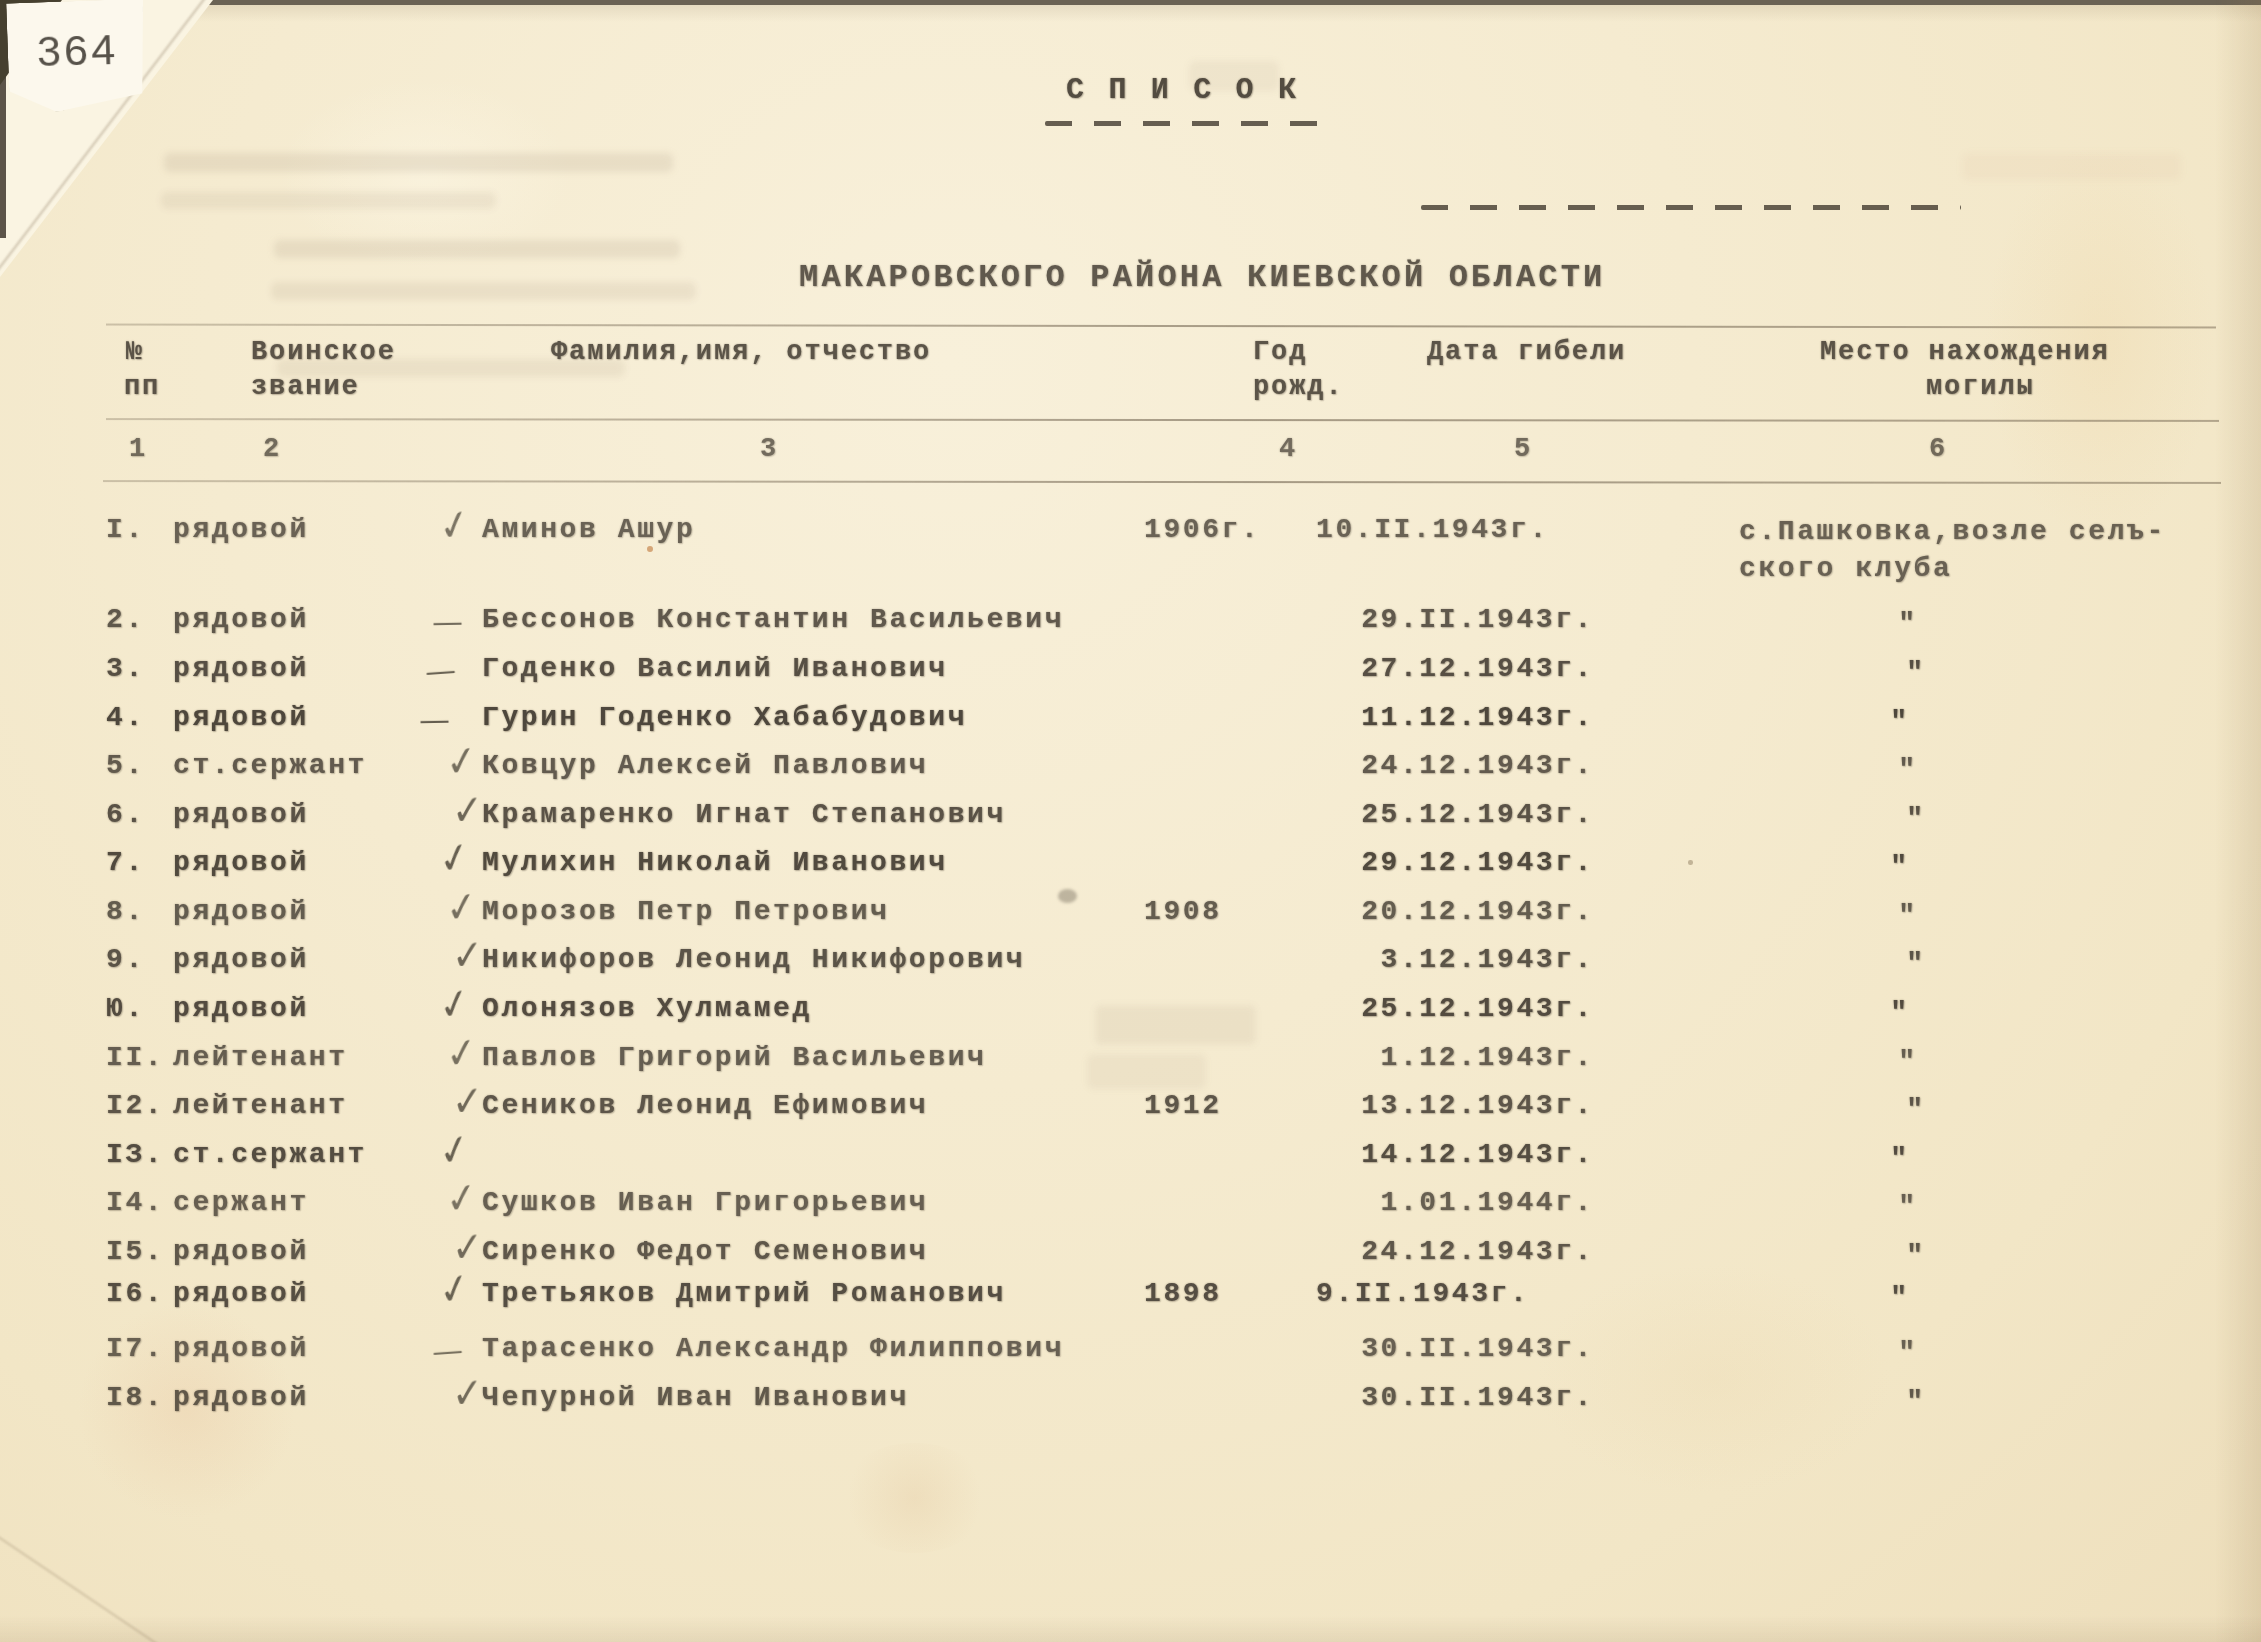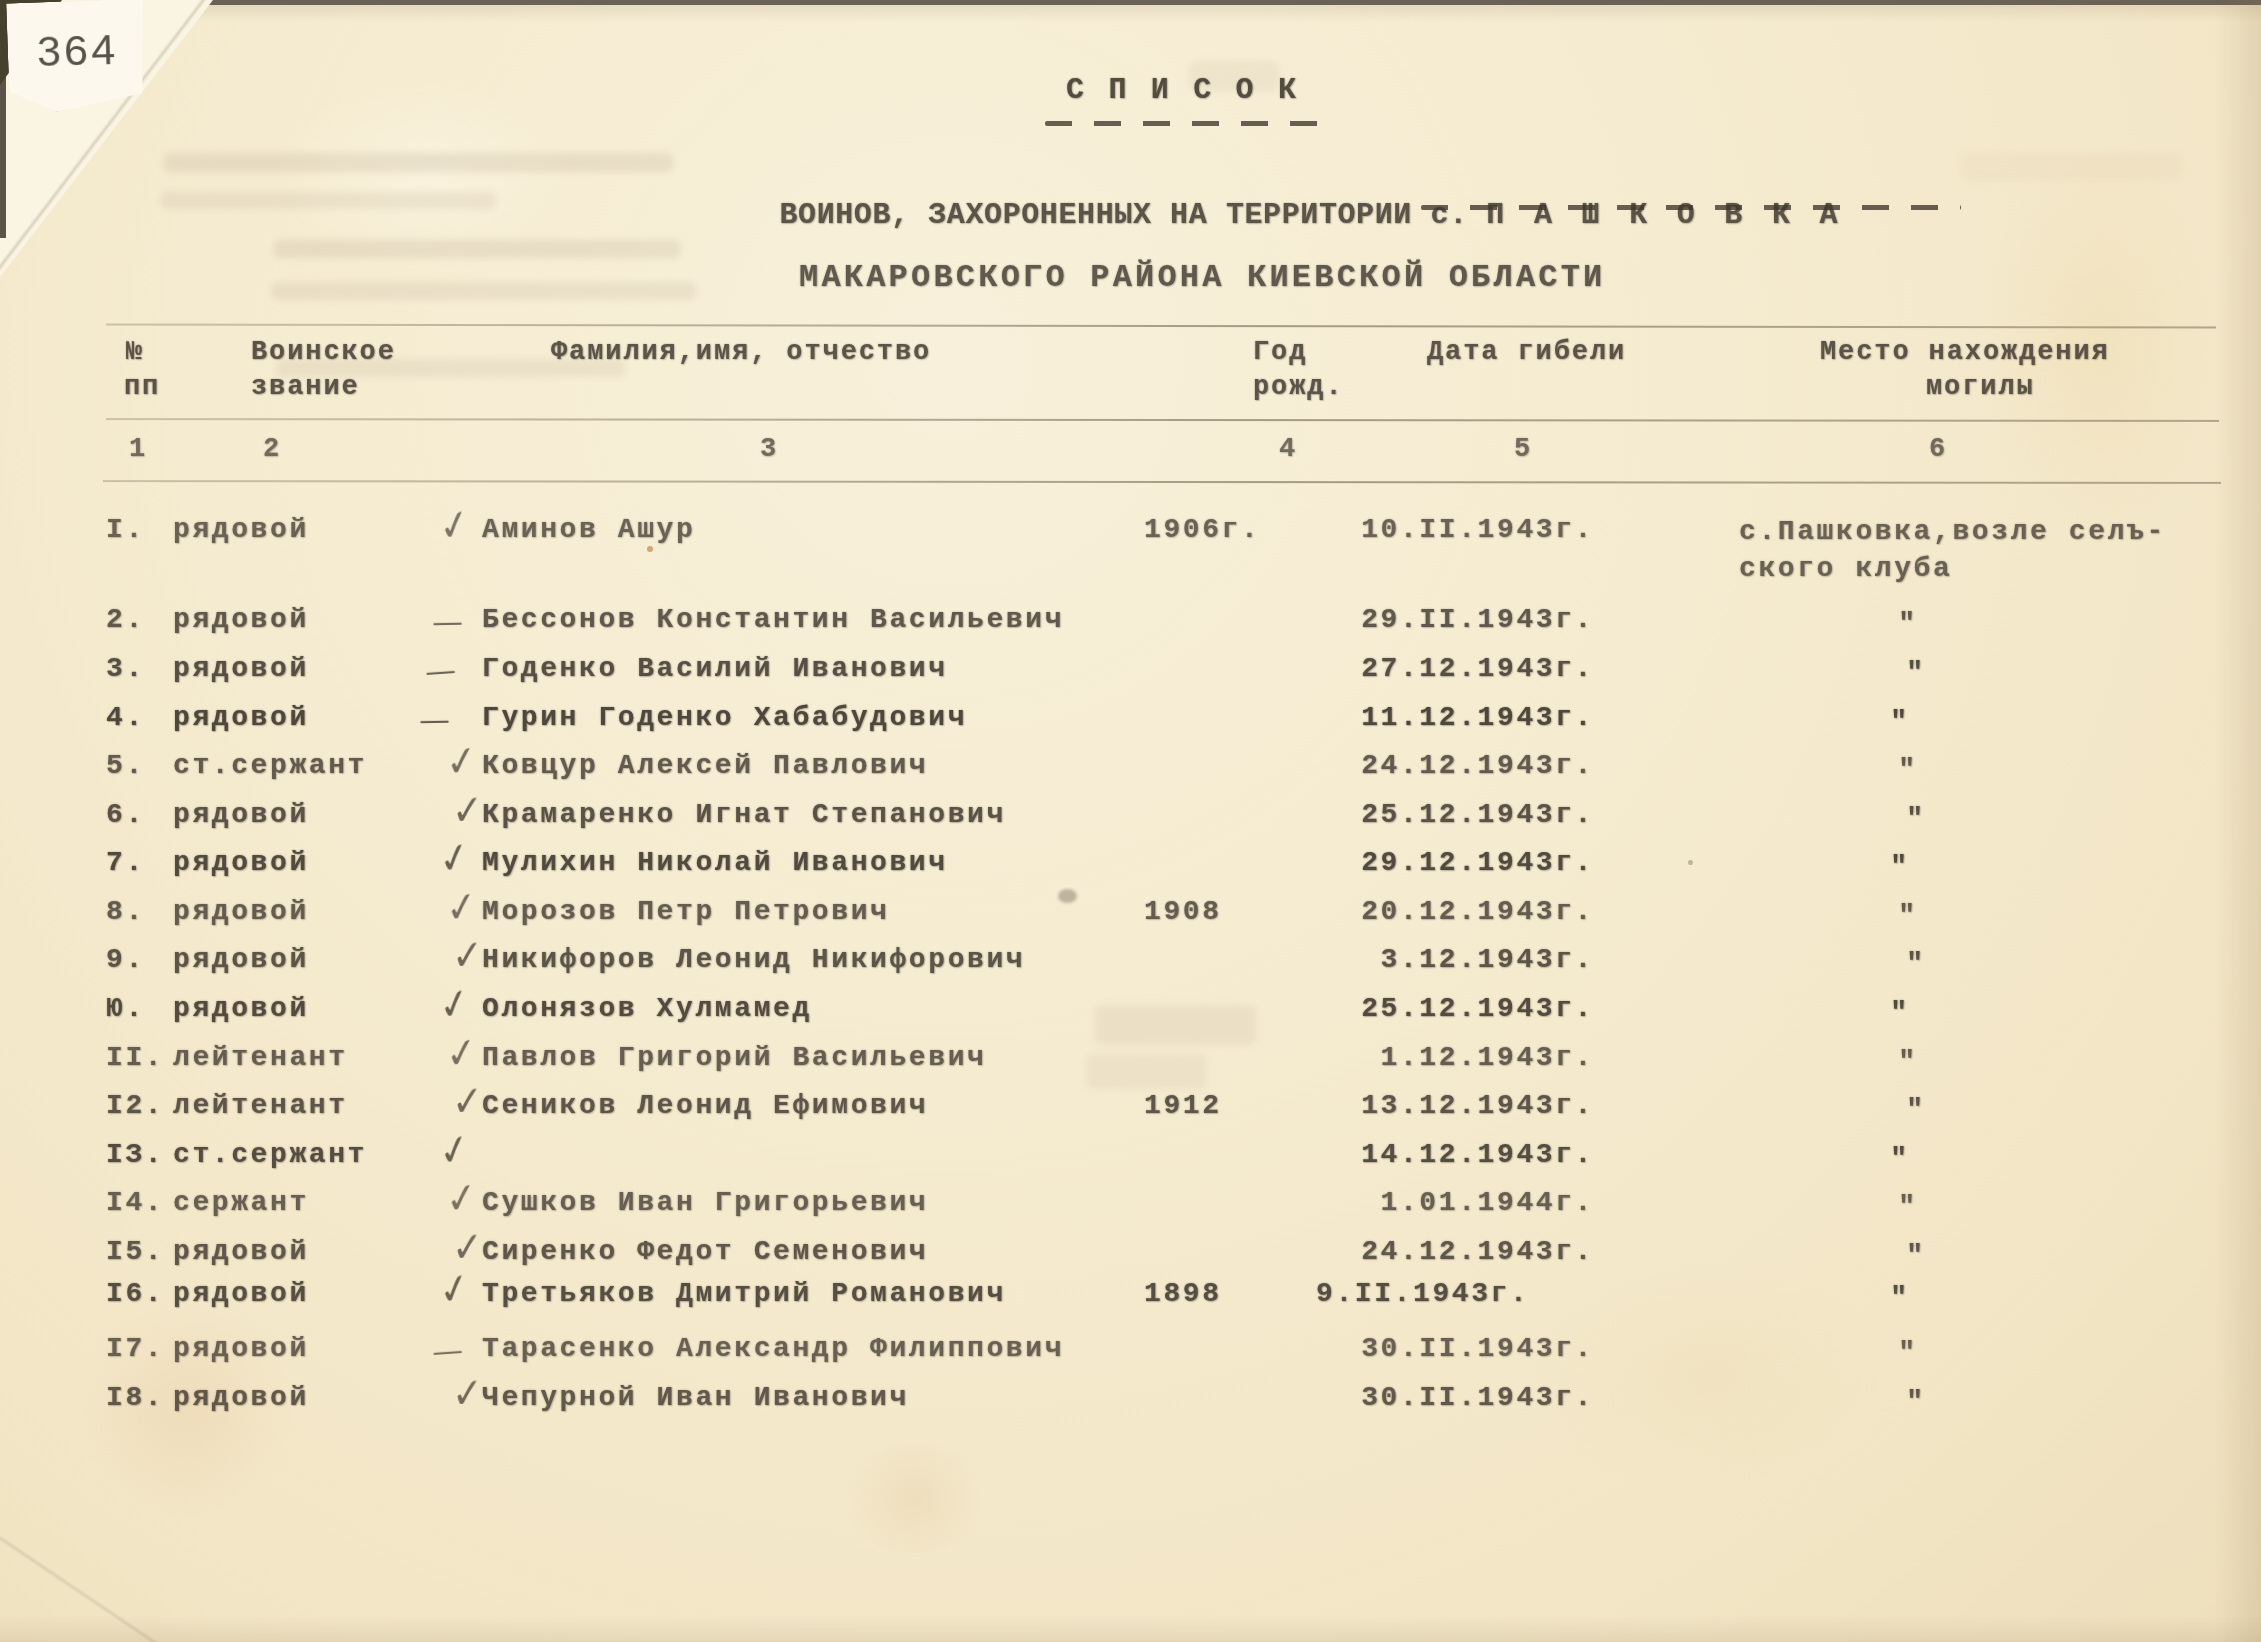--- a/index.html
+++ b/index.html
@@ -97,23 +97,20 @@
   <div class="ghost" style="left:1095px;top:1005px;width:161px;height:40px;opacity:.7;"></div>
   <div class="ghost" style="left:1087px;top:1054px;width:119px;height:35px;opacity:.6;"></div>
 
   <div class="blob" style="left:1058px;top:889px;width:19.3px;height:14px;"></div>
   <div class="speck" style="left:647px;top:546px;width:5.8px;height:5.8px;background:rgba(186,108,44,.55);"></div>
   <div class="speck" style="left:1688px;top:860px;width:4.5px;height:4.5px;background:rgba(120,100,70,.4);"></div>
 
   <div class="tw title" style="left:1066px;top:72px;">С П И С О К</div>
   <div class="dashbar" style="left:1045px;top:121px;width:289px;"></div>
 
-  <div class="tw sub" style="left:705px;top:159px;">
-    <span>ВОИНОВ, ЗАХОРОНЕННЫХ НА ТЕРРИТОРИИ с.</span><span> </span><span class="village">П А Ш К О В К А</span>
-  </div>
   <div class="dashbar" style="left:1421px;top:205px;width:540px;"></div>
 
   <div class="tw sub2" style="left:799px;top:215px;">МАКАРОВСКОГО РАЙОНА КИЕВСКОЙ ОБЛАСТИ</div>
 
   <div class="rule" style="left:106px;top:325px;width:2110px;transform:rotate(.08deg);"></div>
   <div class="rule" style="left:106px;top:419px;width:2113px;transform:rotate(.05deg);"></div>
   <div class="rule" style="left:103px;top:481px;width:2118px;transform:rotate(.05deg);"></div>
 
   <div class="tw hdr" style="left:126px;top:336px;">№</div>
   <div class="tw hdr" style="left:124px;top:371px;">пп</div>
@@ -133,21 +130,21 @@
   <div class="tw colnum" style="left:1514px;top:433px;">5</div>
   <div class="tw colnum" style="left:1929px;top:433px;">6</div>
 
   <div id="rows">
       <div style="position: absolute; left: 0px; top: 512px; width: 100%; height: 45px; opacity: 0.8;">
         <span class="tw" style="position: absolute; left: 106px; top: 0px;">І.</span>
         <span class="tw" style="position: absolute; left: 173px; top: 0px;">рядовой</span>
         <span class="pen" style="position: absolute; left: 439px; top: -7.7px; font-size: 37px; transform: rotate(-10deg) scaleY(1.15);">✓</span>
         <span class="tw" style="position: absolute; left: 482px; top: 0px;">Аминов Ашур</span>
         <span class="tw" style="position: absolute; left: 1144px; top: 0px;">1906г.</span>
-        <span class="tw" style="position: absolute; left: 1316px; top: 0px; width: 278px; text-align: right;">10.II.1943г.</span>
+        <span class="tw" style="position: absolute; left: 1316px; top: 0px; width: 278px; text-align: left;">10.II.1943г.</span>
         <span class="tw" style="position: absolute; left: 1739px; top: 1.3px; line-height: 37px;"><span>с.Пашковка,возле селъ-</span><br><span>ского клуба</span></span>
       </div>
       <div style="position: absolute; left: 0px; top: 602px; width: 100%; height: 45px; opacity: 0.85;">
         <span class="tw" style="position: absolute; left: 106px; top: 0px;">2.</span>
         <span class="tw" style="position: absolute; left: 173px; top: 0px;">рядовой</span>
         <span class="pen" style="position: absolute; left: 432px; top: 1.3px; font-size: 31px; transform: rotate(-1deg);">—</span>
         <span class="tw" style="position: absolute; left: 482px; top: 0px;">Бессонов Константин Васильевич</span>
         <span class="tw" style="position: absolute; left: 1316px; top: 0px; width: 278px; text-align: right;">29.II.1943г.</span>
         <span class="tw" style="position: absolute; left: 1879px; top: 3.9px; width: 58px; text-align: center;">"</span>
       </div>

